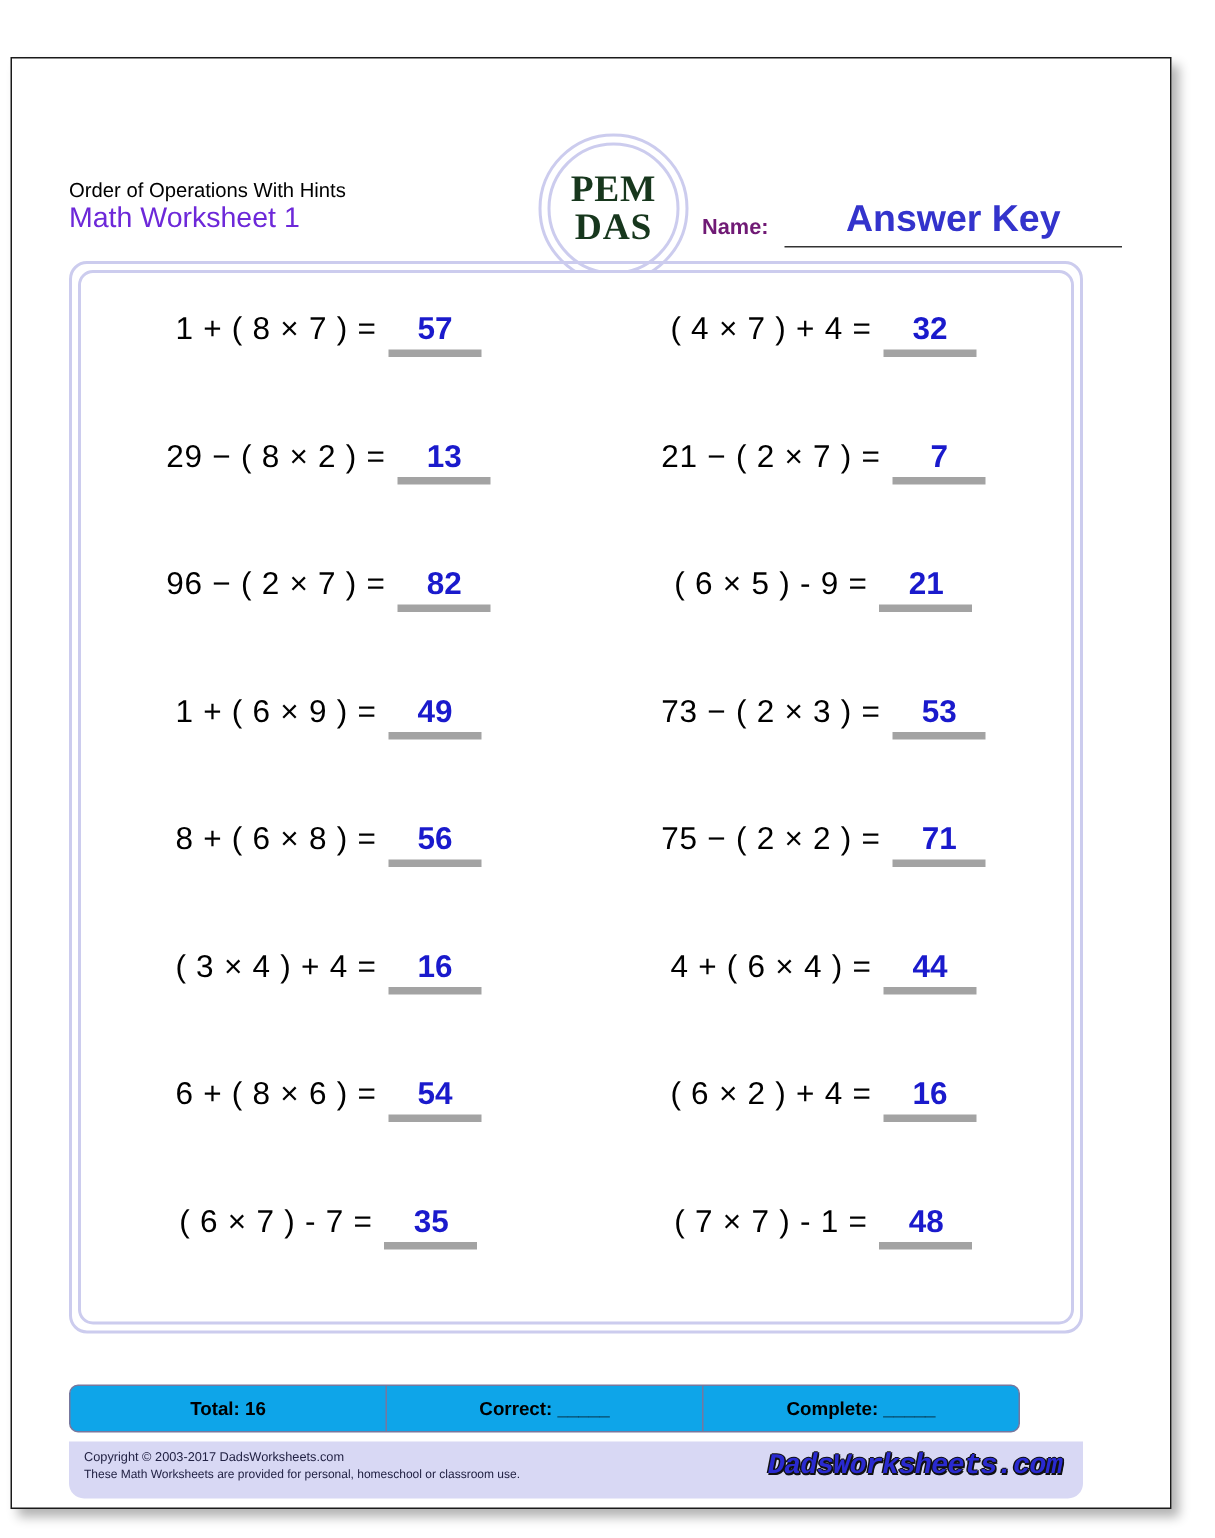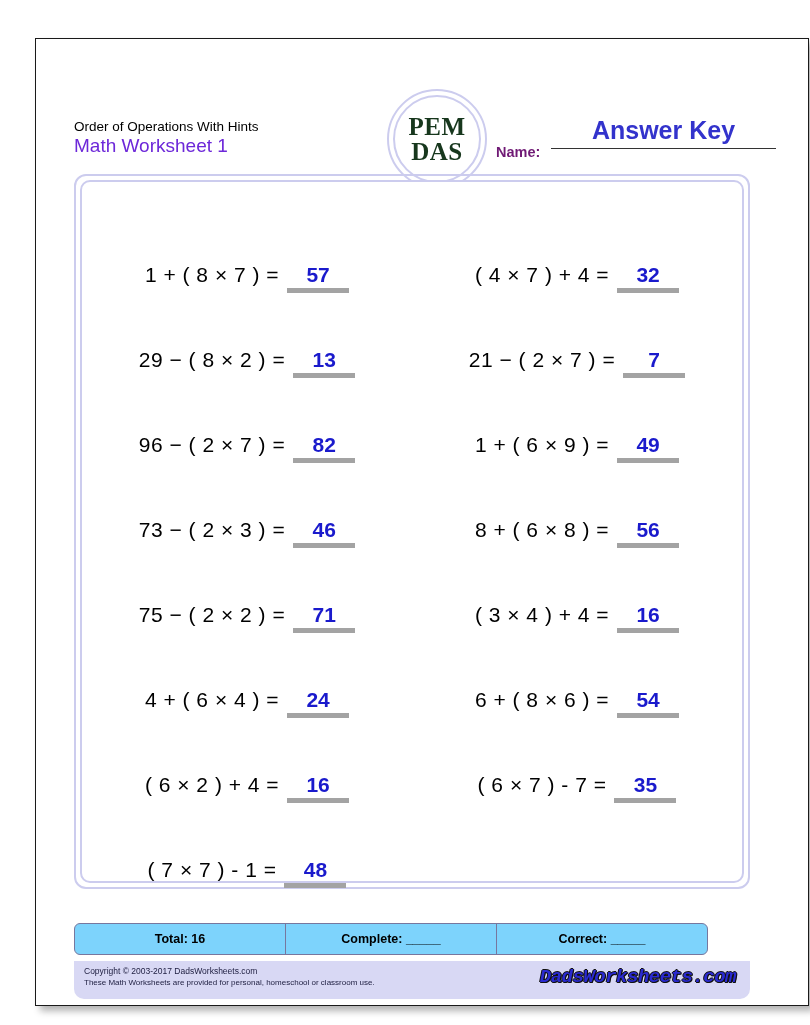--- a/index.html
+++ b/index.html
@@ -19,21 +19,20 @@
   #page-sheet {
     position: absolute;
     left: 7px;
     top: 38px;
     width: 774px;
     height: 968px;
     box-sizing: border-box;
     border: 1.5px solid #1a1a1a;
     background: #ffffff;
     box-shadow: 5px 5px 7px rgba(0,0,0,0.30);
-    margin-left: 28px;
   }
 
   
   #header {
     position: absolute;
     left: 0; top: 0;
     width: 774px;
     height: 140px;
   }
   #worksheet-title {
@@ -103,21 +102,21 @@
     position: absolute;
     left: 0;
     bottom: 5px;
     font-size: 14.5px;
     font-weight: bold;
     color: #701a75;
   }
   #name-line {
     position: absolute;
     left: 55px;
-    bottom: 16px;
+    bottom: 0;
     width: 225px;
     border-bottom: 1.5px solid #333333;
     height: 40px;
     box-sizing: border-box;
     text-align: center;
   }
   #answer-key-text {
     position: absolute;
     left: 0;
     right: 0;
@@ -155,21 +154,21 @@
     left: 0;
     top: 26px;
     width: 100%;
     display: grid;
     grid-template-columns: 1fr 1fr;
     row-gap: 0px;
   }
   .problem-row-cell {
     height: 85px;
     display: flex;
-    align-items: flex-end;
+    align-items: flex-start;
     justify-content: center;
   }
   .problem {
     display: flex;
     align-items: baseline;
     font-size: 21px;
     color: #000000;
     white-space: nowrap;
   }
   .problem-expr {
@@ -191,21 +190,21 @@
   #score-table {
     position: absolute;
     left: 38px;
     top: 884px;
     width: 634px;
     height: 32px;
     display: flex;
     box-sizing: border-box;
     border: 1.5px solid #77779e;
     border-radius: 6px;
-    background: #7dd3fc;
+    background: #0ea5e9;
     overflow: hidden;
   }
   .score-cell {
     flex: 1 1 0;
     display: flex;
     align-items: center;
     justify-content: center;
     font-size: 12.5px;
     font-weight: bold;
     color: #000000;
@@ -309,28 +308,34 @@
             </div>
           </div>
           <div class="problem-row-cell">
             <div class="problem">
               <span class="problem-expr">96 − ( 2 × 7 ) =</span>
               <span class="answer-slot">82</span>
             </div>
           </div>
           <div class="problem-row-cell">
             <div class="problem">
+              <span class="problem-expr">( 6 × 5 ) - 9 =</span>
+              <span class="answer-slot">21</span>
+            </div>
+          </div>
+          <div class="problem-row-cell">
+            <div class="problem">
               <span class="problem-expr">1 + ( 6 × 9 ) =</span>
               <span class="answer-slot">49</span>
             </div>
           </div>
           <div class="problem-row-cell">
             <div class="problem">
               <span class="problem-expr">73 − ( 2 × 3 ) =</span>
-              <span class="answer-slot">46</span>
+              <span class="answer-slot">53</span>
             </div>
           </div>
           <div class="problem-row-cell">
             <div class="problem">
               <span class="problem-expr">8 + ( 6 × 8 ) =</span>
               <span class="answer-slot">56</span>
             </div>
           </div>
           <div class="problem-row-cell">
             <div class="problem">
@@ -340,21 +345,21 @@
           </div>
           <div class="problem-row-cell">
             <div class="problem">
               <span class="problem-expr">( 3 × 4 ) + 4 =</span>
               <span class="answer-slot">16</span>
             </div>
           </div>
           <div class="problem-row-cell">
             <div class="problem">
               <span class="problem-expr">4 + ( 6 × 4 ) =</span>
-              <span class="answer-slot">24</span>
+              <span class="answer-slot">44</span>
             </div>
           </div>
           <div class="problem-row-cell">
             <div class="problem">
               <span class="problem-expr">6 + ( 8 × 6 ) =</span>
               <span class="answer-slot">54</span>
             </div>
           </div>
           <div class="problem-row-cell">
             <div class="problem">
@@ -373,22 +378,22 @@
               <span class="problem-expr">( 7 × 7 ) - 1 =</span>
               <span class="answer-slot">48</span>
             </div>
           </div>
         </div>
     </div>
   </div>
 
   <div id="score-table">
     <div class="score-cell">Total: 16</div>
+    <div class="score-cell">Correct: _____</div>
     <div class="score-cell">Complete: _____</div>
-    <div class="score-cell">Correct: _____</div>
   </div>
 
   <div id="footer-band">
     <div id="copyright-line1">Copyright © 2003-2017 DadsWorksheets.com</div>
     <div id="copyright-line2">These Math Worksheets are provided for personal, homeschool or classroom use.</div>
     <div id="site-logo">DadsWorksheets.com</div>
   </div>
 
 </div>
 

